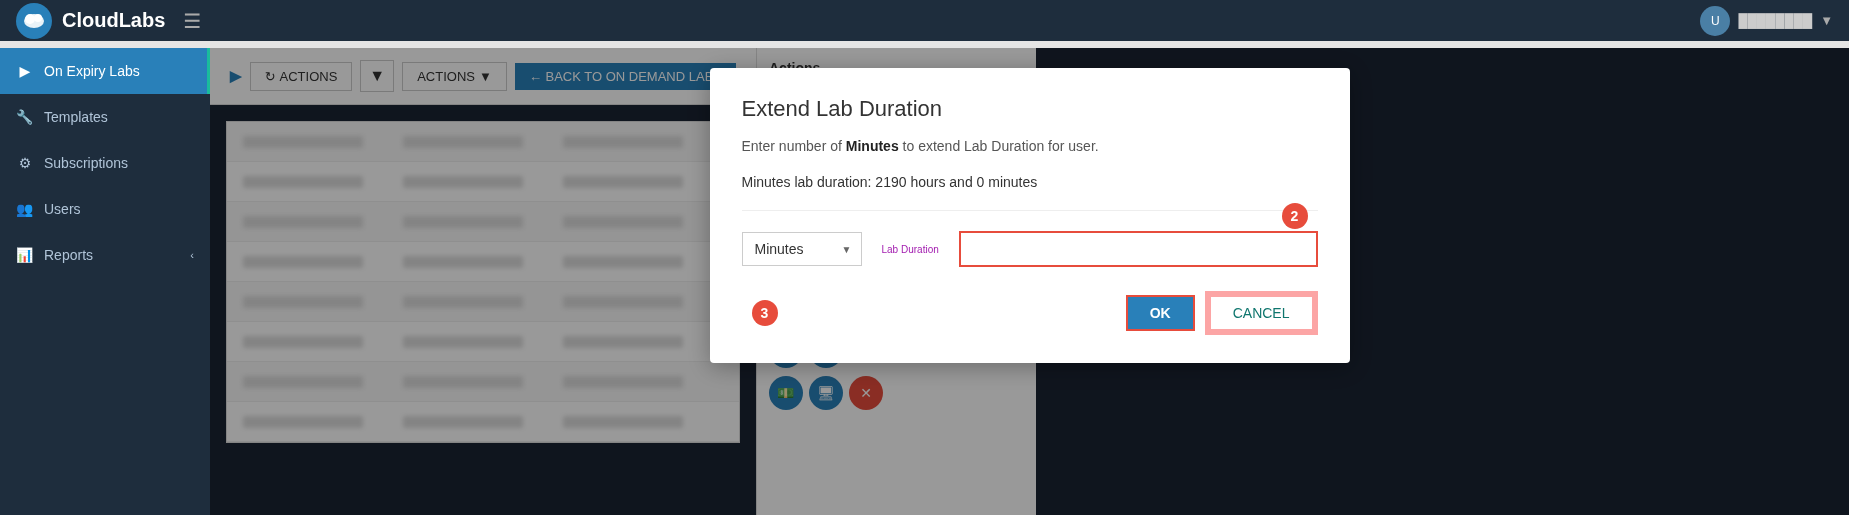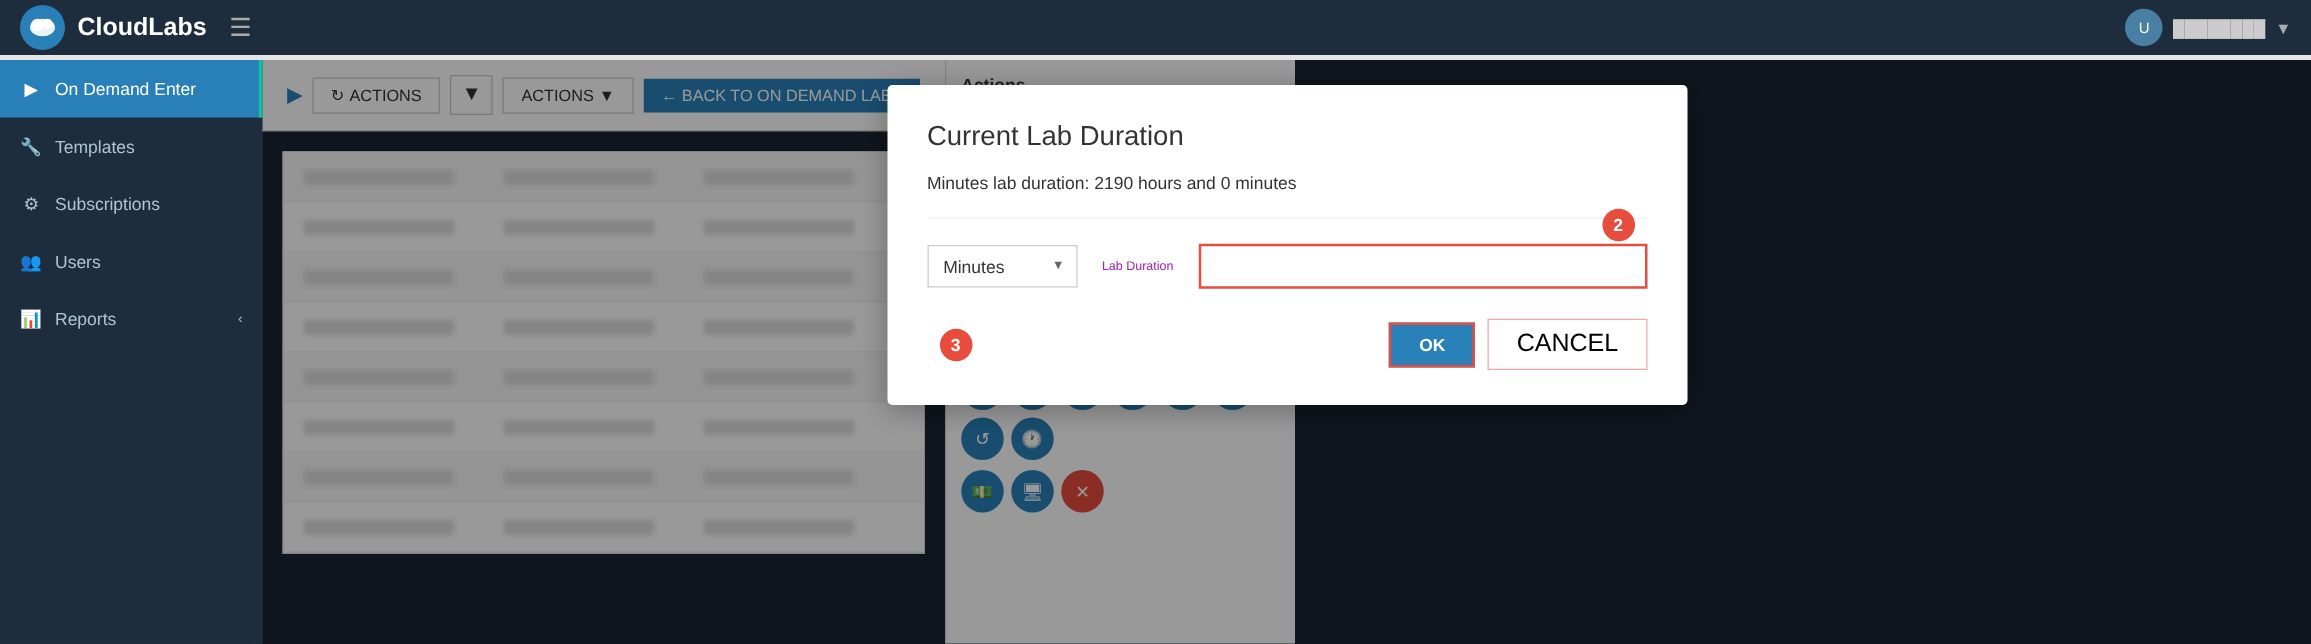--- a/index.html
+++ b/index.html
@@ -6,21 +6,21 @@
     body { font-family: 'Segoe UI', Arial, sans-serif; background: #1a2332; width: 1849px; height: 515px; overflow: hidden; position: relative; }
 
     
     .top-header {
       background: #1e2d3d;
       height: 48px;
       display: flex;
       align-items: center;
       padding: 0 16px;
       justify-content: space-between;
-      border-bottom: 4px solid #e5e5e5;
+      border-bottom: 7px solid #e5e5e5;
     }
     .logo-area {
       display: flex;
       align-items: center;
       gap: 10px;
     }
     .logo-icon {
       width: 36px;
       height: 36px;
     }
@@ -350,24 +350,24 @@
       background: #2980b9;
       border: 2px solid #e74c3c;
       color: white;
       padding: 8px 22px;
       font-size: 14px;
       cursor: pointer;
       font-weight: 600;
     }
     .btn-cancel {
       background: white;
-      border: 1px solid #fca5a5;
-      color: #000000;
+      border: 6px solid #fca5a5;
+      color: #0f766e;
       padding: 8px 22px;
-      font-size: 20px;
+      font-size: 14px;
       cursor: pointer;
     }
 
     
     .step-badge {
       position: absolute;
       width: 26px;
       height: 26px;
       border-radius: 50%;
       background: #e74c3c;
@@ -412,21 +412,21 @@
       <span style="color:#aaa;">▼</span>
     </div>
   </div>
 </div>
 
 <div class="main-layout">
 
   <div class="sidebar">
     <div class="sidebar-item active">
       <span class="sidebar-icon">▶</span>
-      <span>On Demand Enter</span>
+      <span>On Expiry Labs</span>
     </div>
     <div class="sidebar-item">
       <span class="sidebar-icon">🔧</span>
       <span>Templates</span>
     </div>
     <div class="sidebar-item">
       <span class="sidebar-icon">⚙</span>
       <span>Subscriptions</span>
     </div>
     <div class="sidebar-item">
@@ -556,21 +556,26 @@
         <div class="action-icon-btn">💵</div>
         <div class="action-icon-btn">🖥</div>
         <div class="action-icon-btn red">✕</div>
       </div>
     </div>
   </div>
 </div>
 
 <div class="modal-overlay" style="position:fixed; top:48px; left:210px; right:0; bottom:0;">
   <div class="modal">
-    <div class="modal-title">Current Lab Duration</div>
+    <div class="modal-title">Extend Lab Duration</div>
+    <div class="modal-desc">
+      <span>Enter number of</span>
+      <strong>Minutes</strong>
+      <span>to extend Lab Duration for user.</span>
+    </div>
 
     <div class="modal-info">
       <span>Minutes lab duration:</span>
       <strong>2190 hours and 0 minutes</strong>
     </div>
 
     <div class="modal-divider"></div>
 
     <div class="modal-row" style="position:relative;">
       <div class="select-wrapper">

